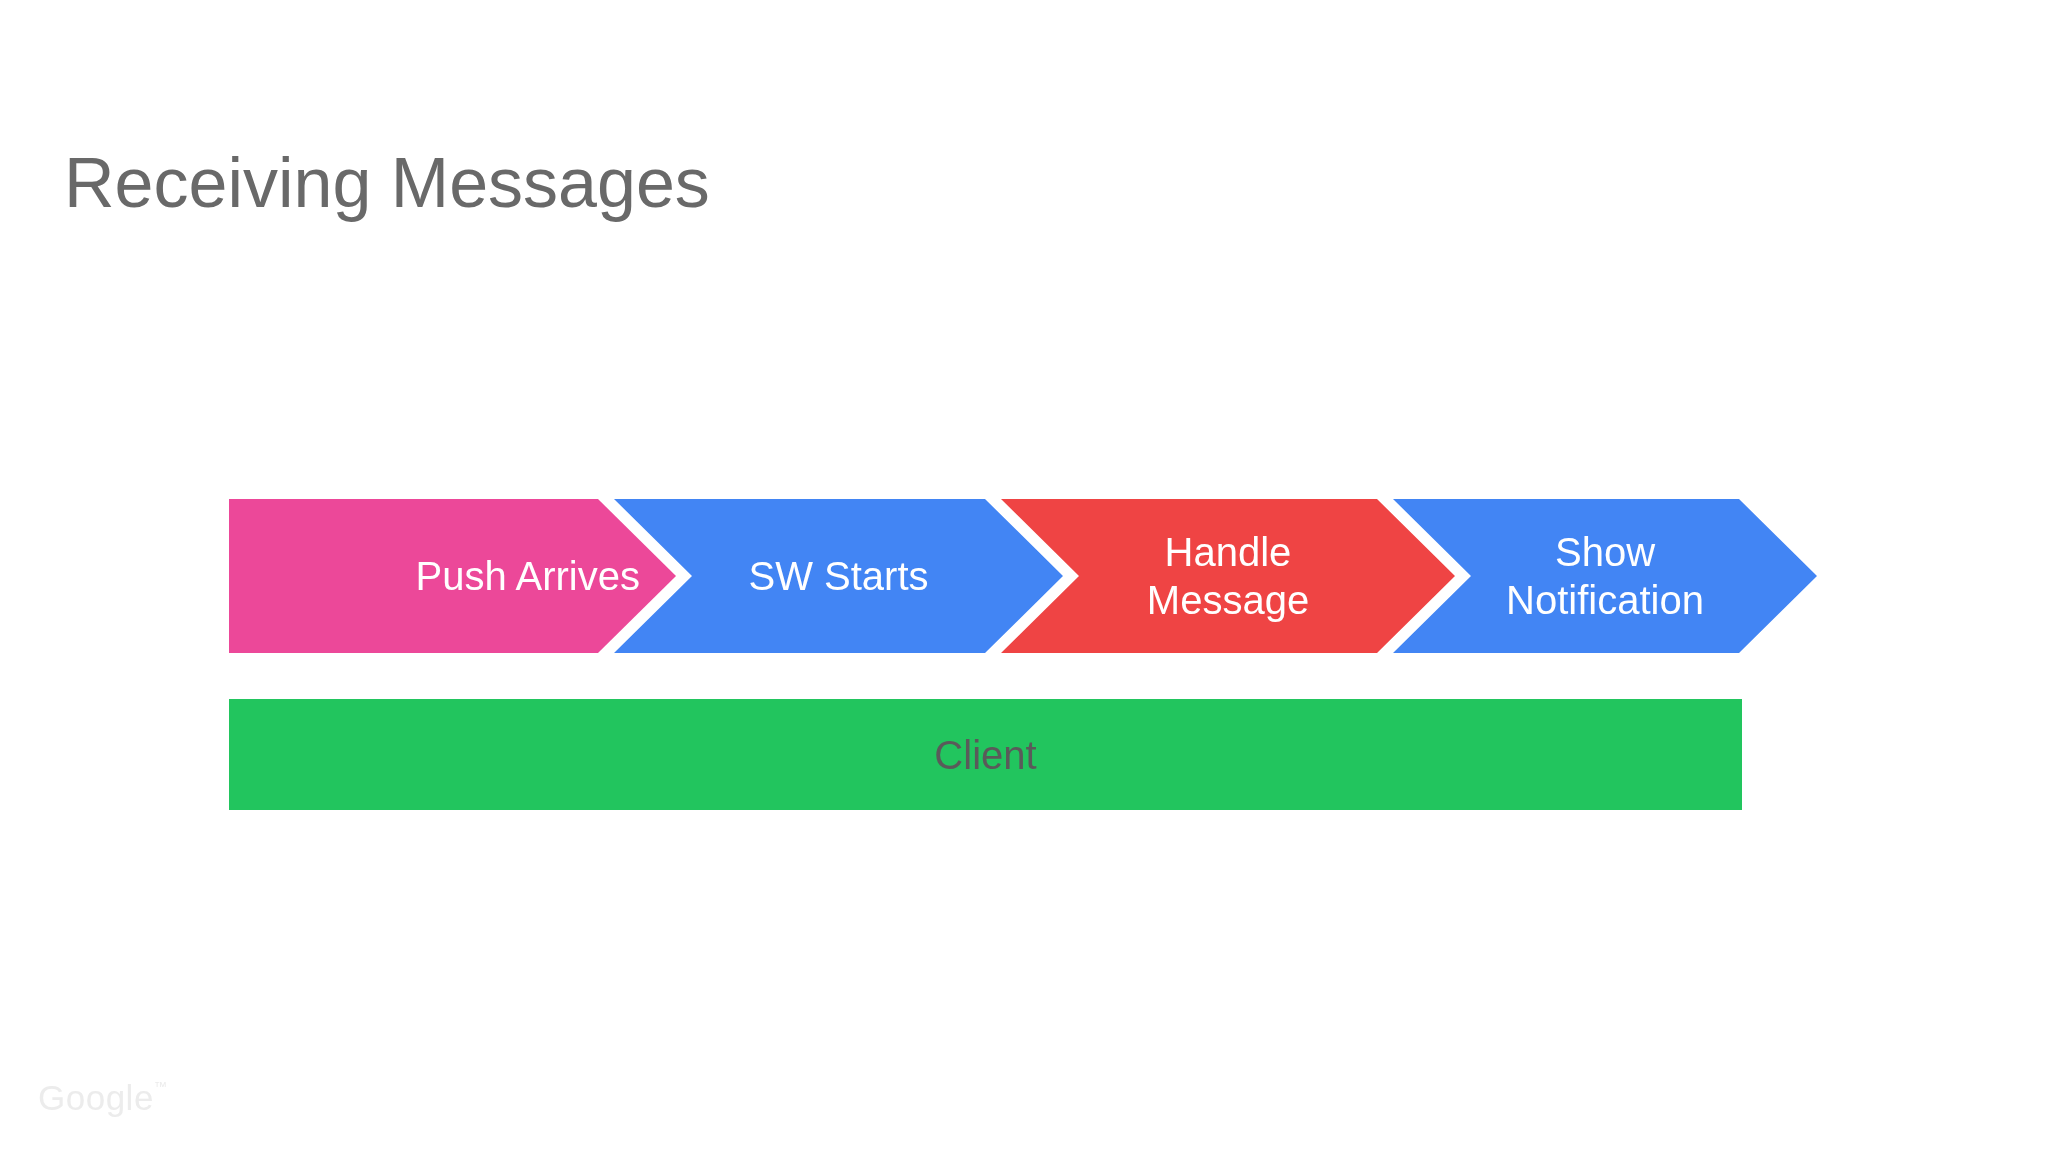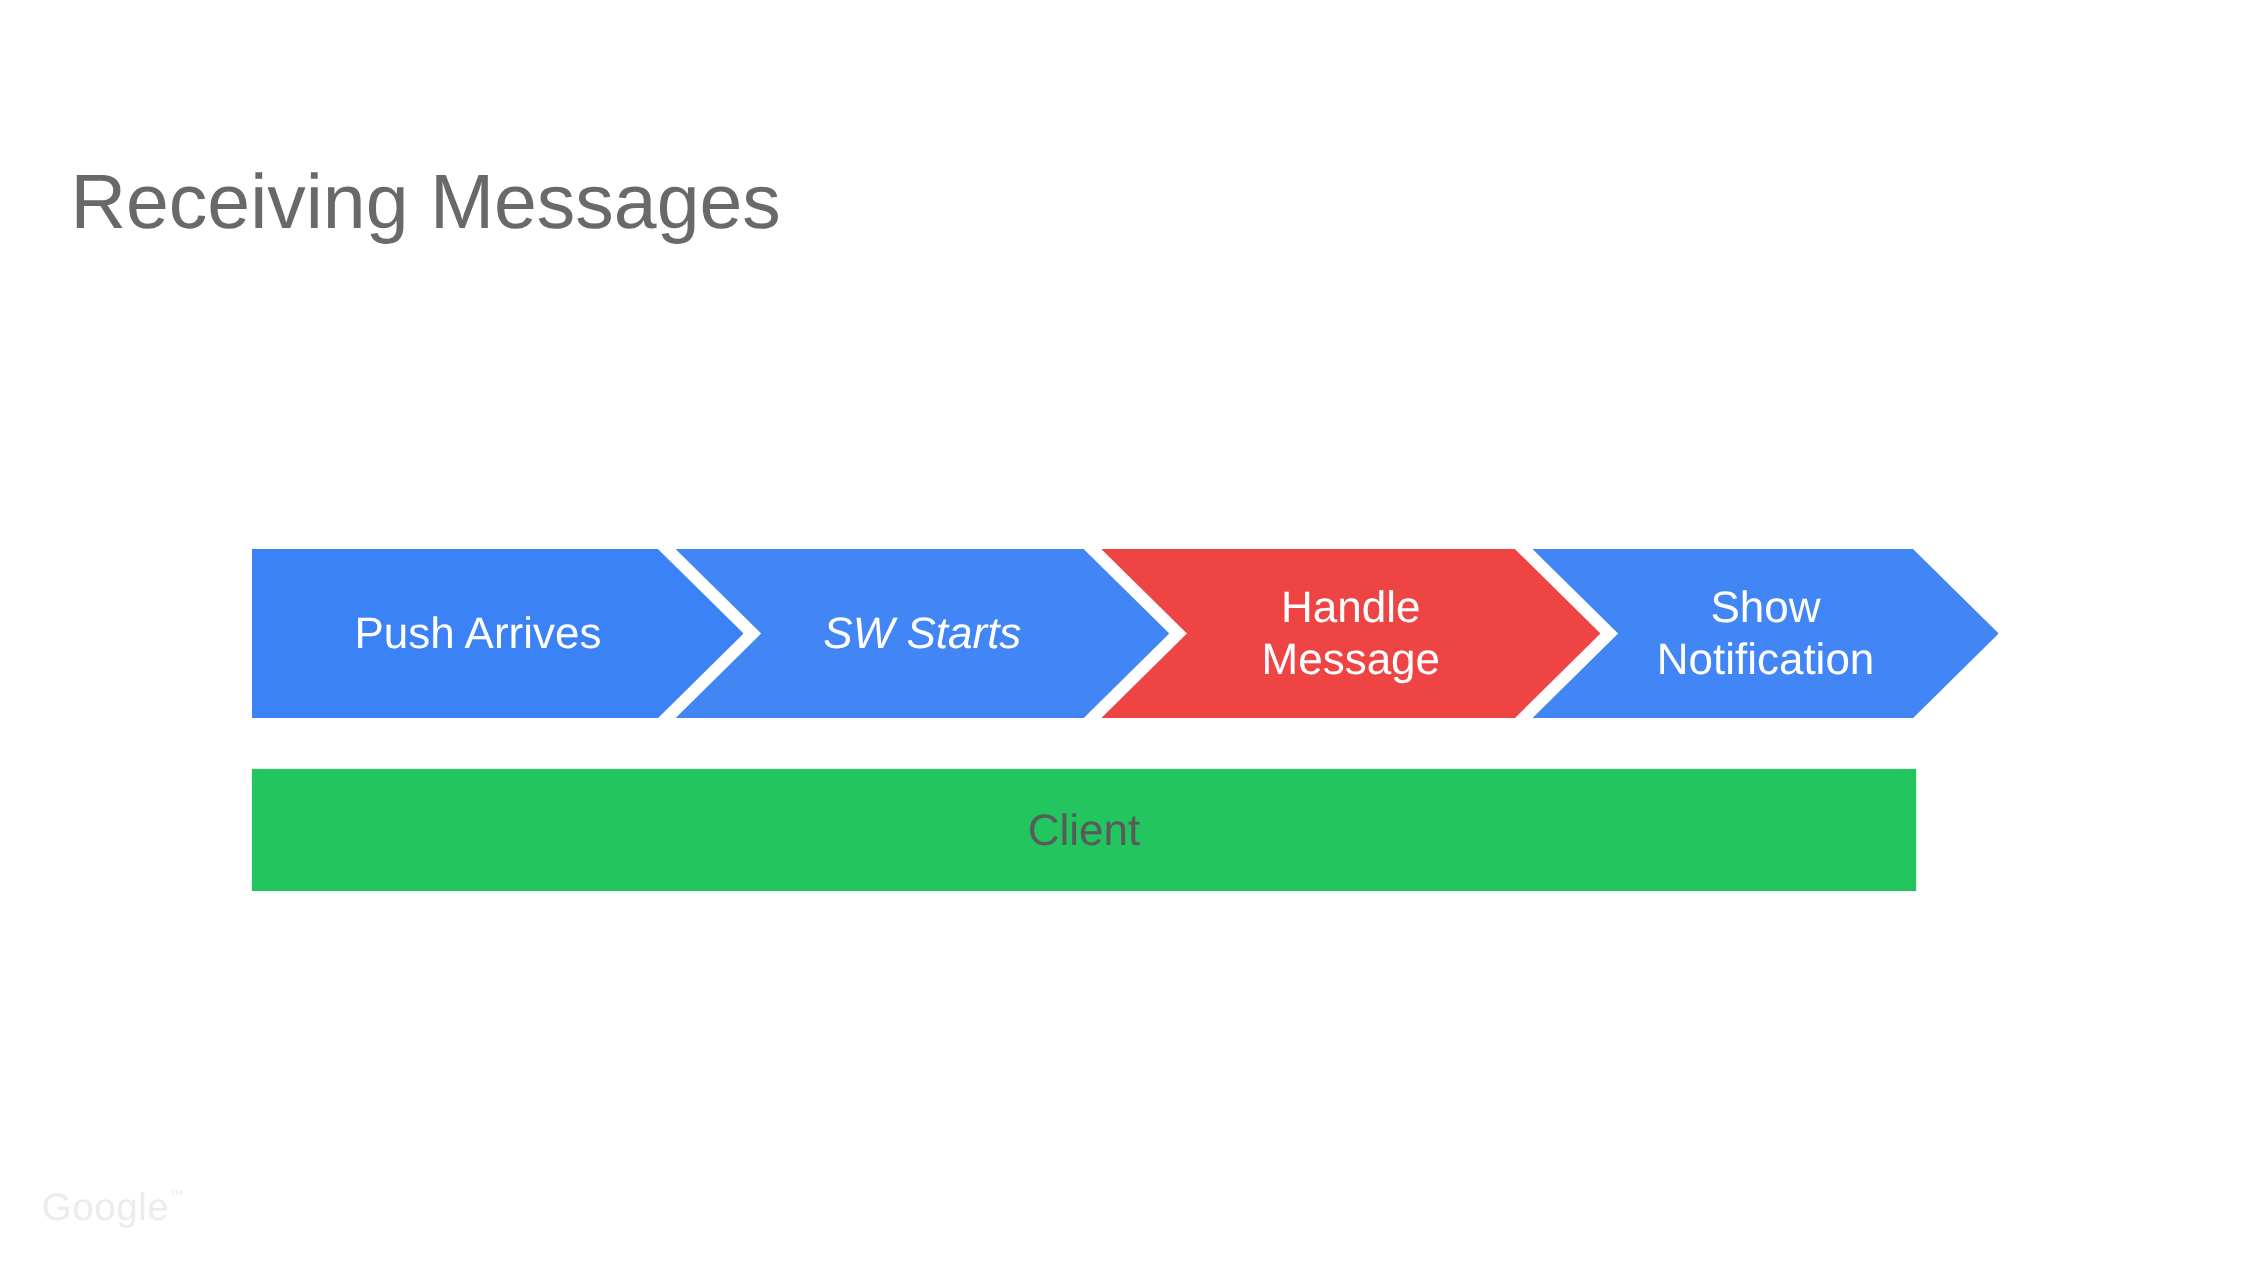--- a/index.html
+++ b/index.html
@@ -51,21 +51,20 @@
   .arrow-1 {
     left: 229px;
     width: 447px;
     padding-right: 36px;
     clip-path: polygon(0 0, 369px 0, 447px 77px, 369px 154px, 0 154px);
   }
   .arrow-2 {
     left: 614px;
     width: 449px;
     clip-path: polygon(0 0, 371px 0, 449px 77px, 371px 154px, 0 154px, 78px 77px);
-    font-style: italic;
   }
   .arrow-3 {
     left: 1001px;
     width: 454px;
     clip-path: polygon(0 0, 376px 0, 454px 77px, 376px 154px, 0 154px, 78px 77px);
   }
   .arrow-4 {
     left: 1393px;
     width: 424px;
     clip-path: polygon(0 0, 346px 0, 424px 77px, 346px 154px, 0 154px, 78px 77px);
@@ -107,21 +106,21 @@
     line-height: 1;
   }
 </style>
 </head>
 <body>
 
 <div class="stage" style="background-color: rgb(255, 255, 255); padding-left: 21px;">
 
   <h1 class="title" style="color: rgb(105, 105, 105);">Receiving Messages</h1>
 
-  <div class="arrow arrow-1" style="background-color: #3b82f6;">
+  <div class="arrow arrow-1" style="background-color: #ec4899; justify-content: flex-end;">
     <span class="arrow-label" style="color: rgb(255, 255, 255);">Push Arrives</span>
   </div>
 
   <div class="arrow arrow-2" style="background-color: rgb(66, 133, 244);">
     <span class="arrow-label" style="color: rgb(255, 255, 255);">SW Starts</span>
   </div>
 
   <div class="arrow arrow-3" style="background-color: #ef4444;">
     <span class="arrow-label" style="color: rgb(255, 255, 255);">Handle
 Message</span>

